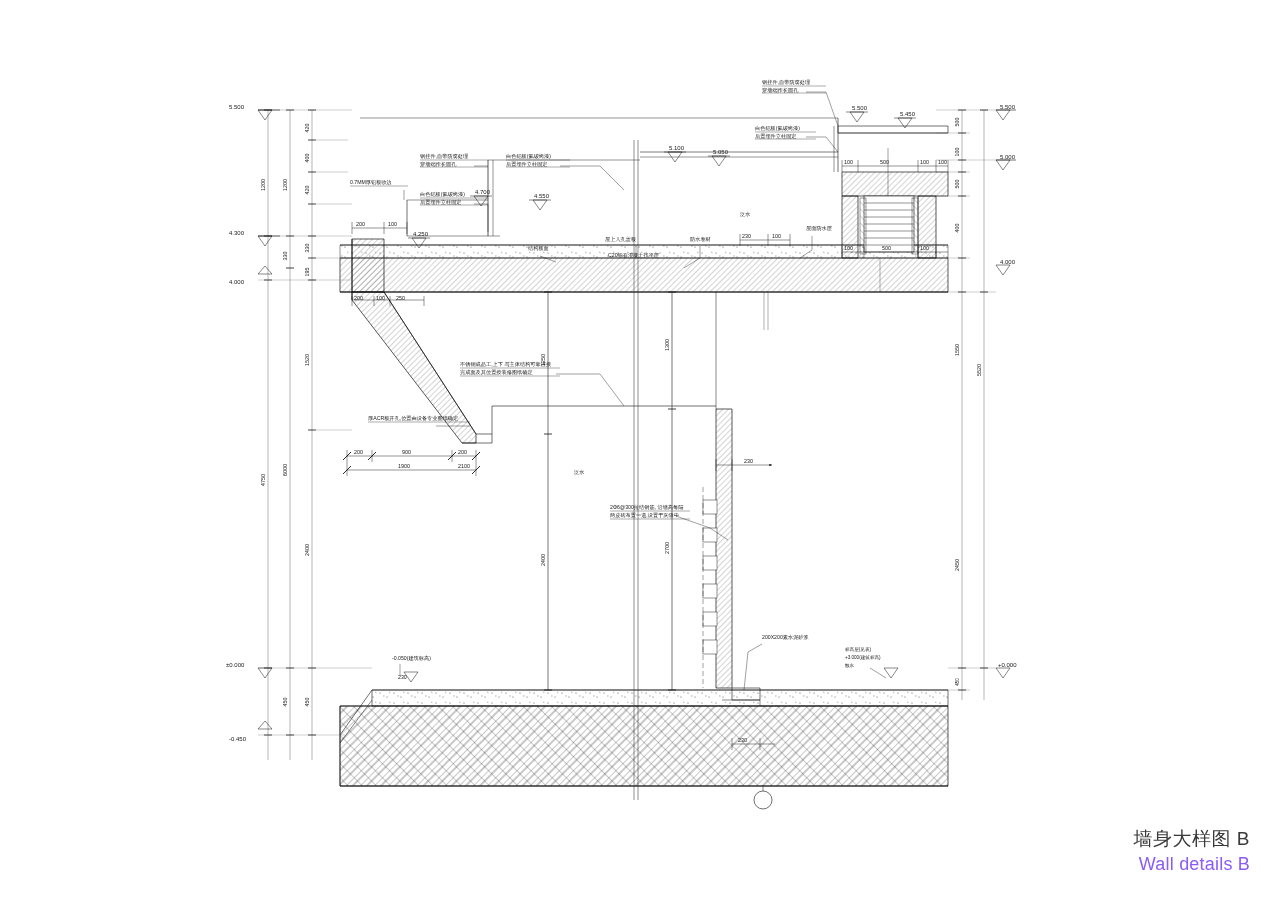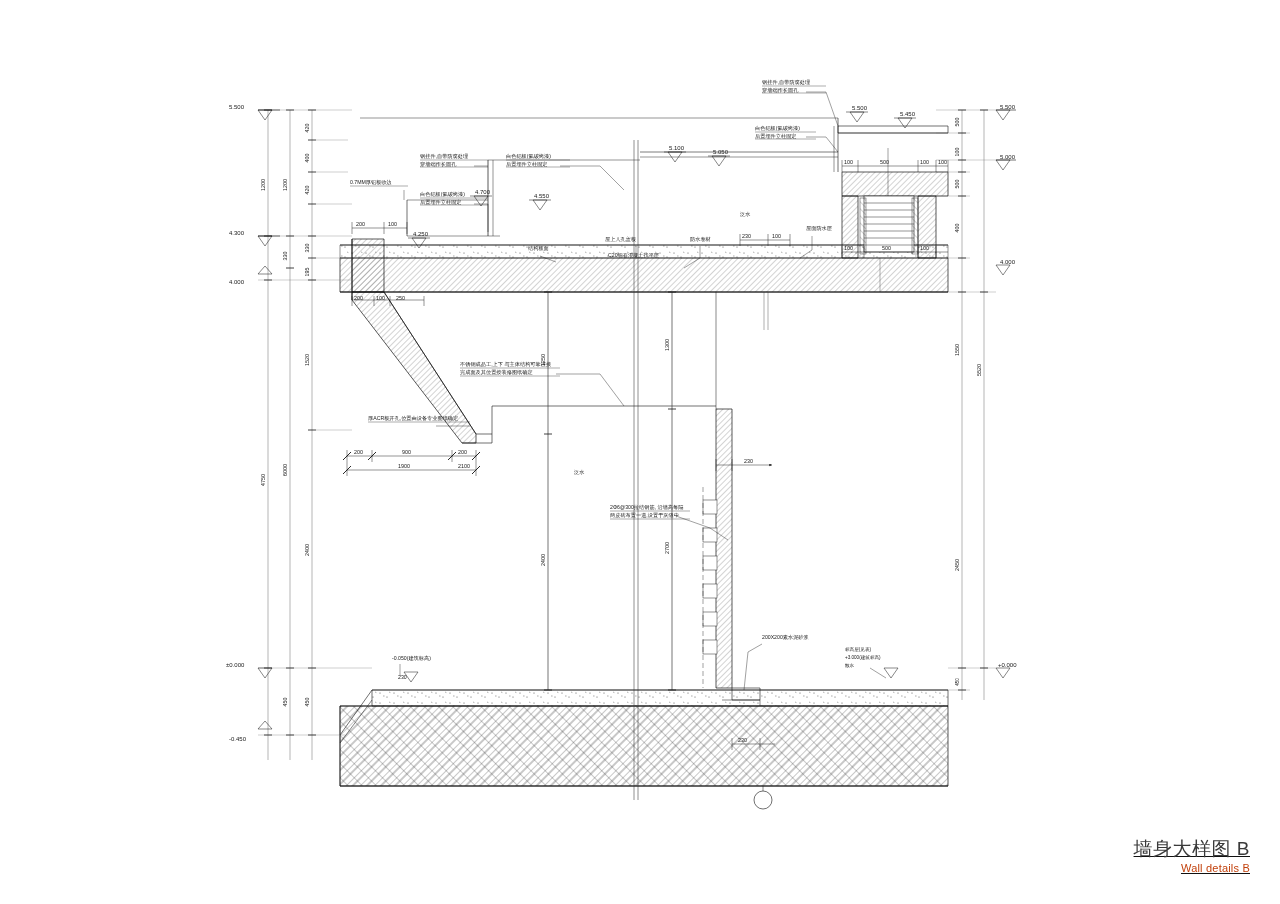--- a/index.html
+++ b/index.html
@@ -1,22 +1,22 @@
 <!DOCTYPE html>
 <html><head>
 <meta charset="utf-8">
 <title>墙身大样图 B</title>
 <style>
   html,body{margin:0;padding:0;background:#ffffff;}
   body{width:1280px;height:904px;position:relative;overflow:hidden;
        font-family:"Liberation Sans","DejaVu Sans",sans-serif;color:#111;}
   #drawing{position:absolute;left:0;top:0;width:1280px;height:904px;}
-  .title-block{position:absolute;right:30px;bottom:28px;text-align:right;text-decoration:underline;}
+  .title-block{position:absolute;right:30px;bottom:28px;text-align:right;}
   .title-cn{font-size:19px;color:#3a3a3a;letter-spacing:.5px;line-height:1.35;}
-  .title-en{font-size:11px;color:#c2410c;letter-spacing:.2px;line-height:1.35;}
+  .title-en{font-size:18px;color:#8b5cf6;letter-spacing:.2px;line-height:1.35;}
   svg text{font-family:"Liberation Sans","DejaVu Sans",sans-serif;fill:#1a1a1a;}
   .dim{font-size:5.4px;}
   .dimv{font-size:5.4px;}
   .note{font-size:5.2px;}
   .elev{font-size:6px;}
   .tiny{font-size:4.6px;}
 </style>
 </head>
 <body>
 

